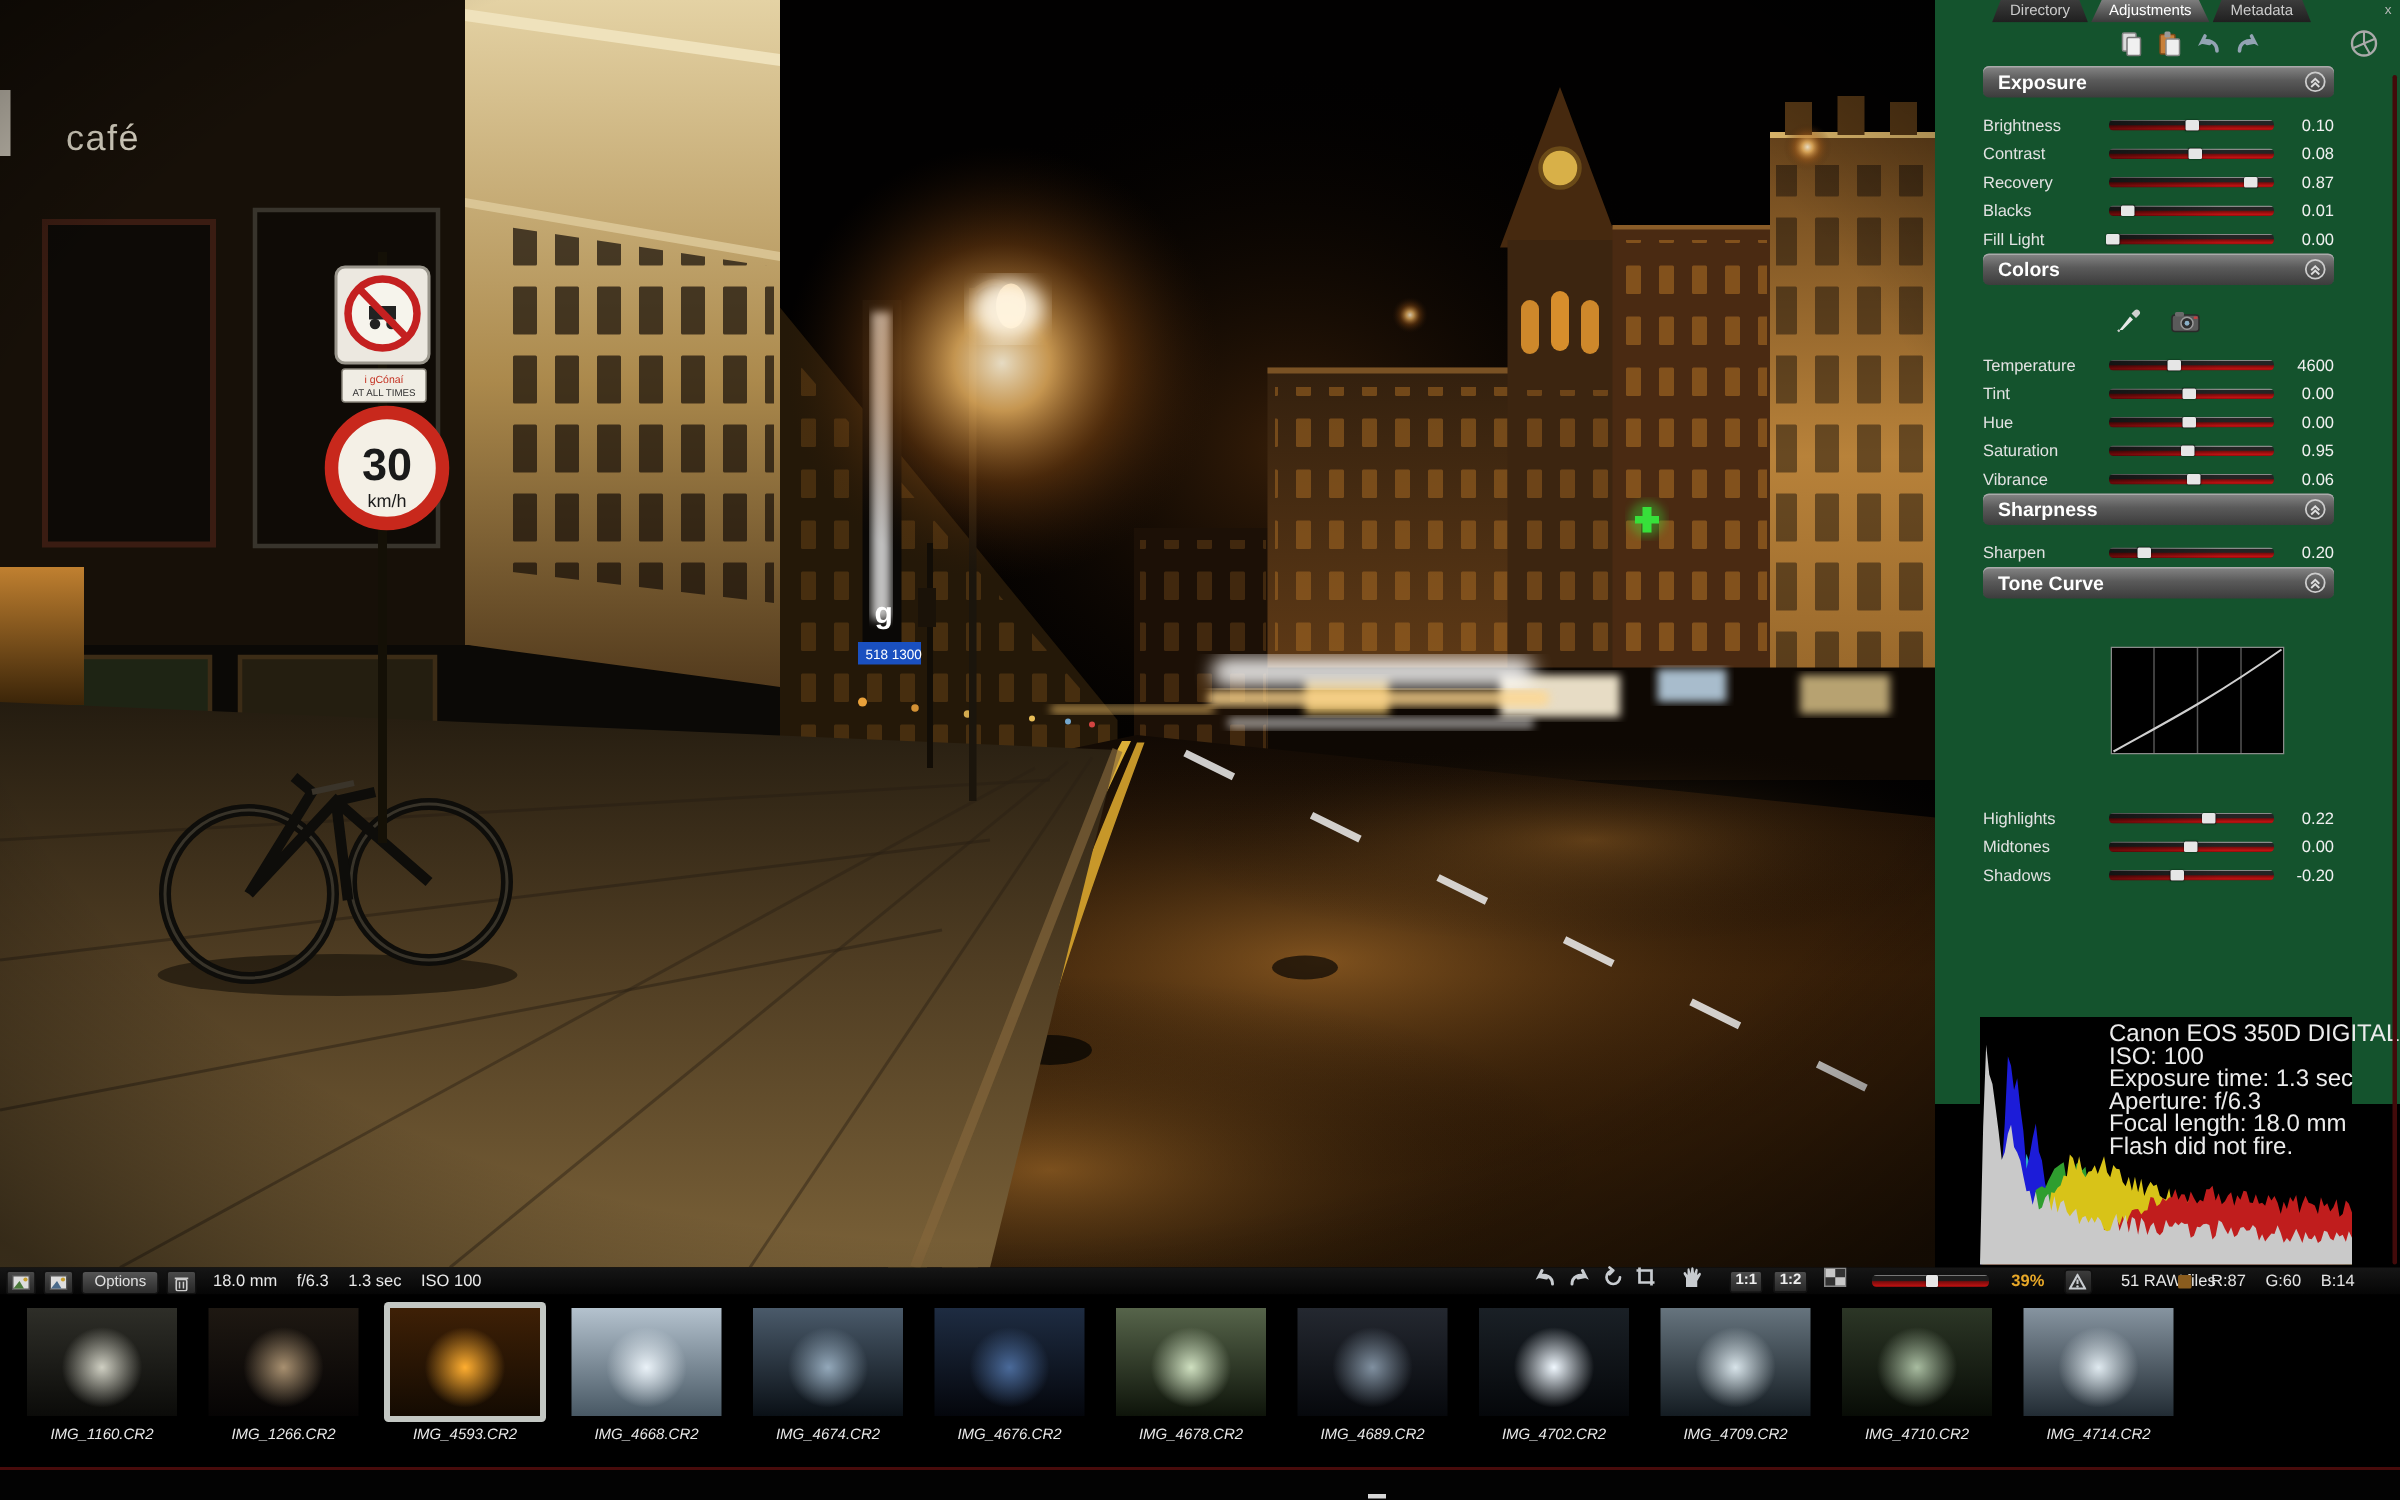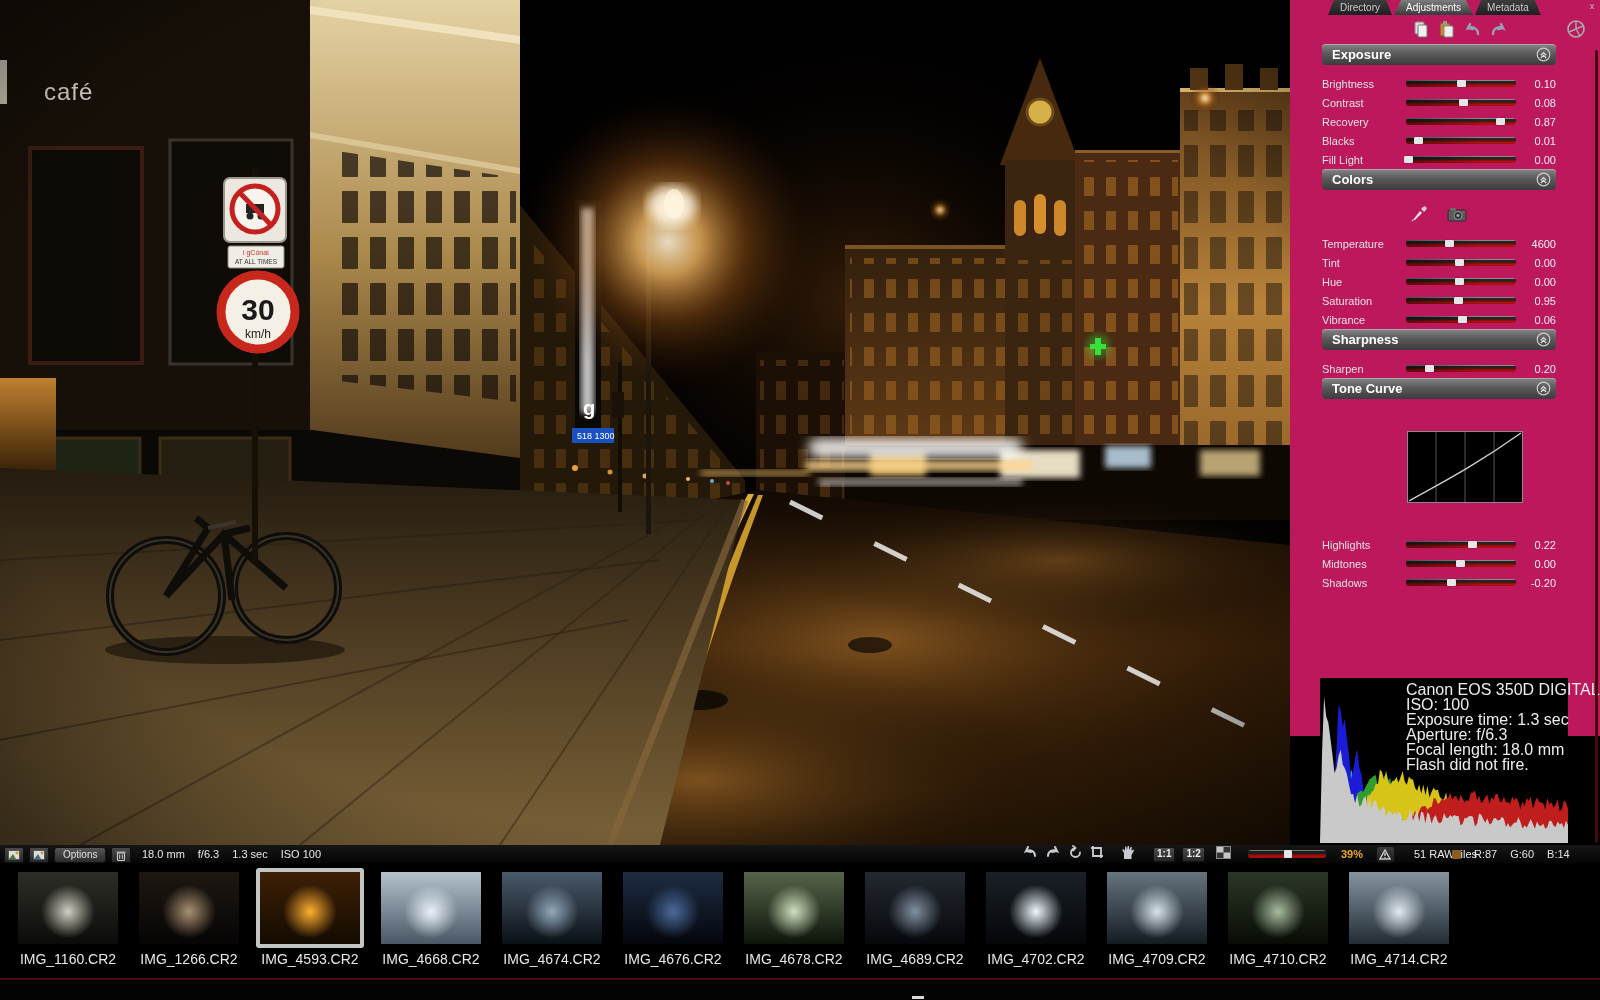--- a/index.html
+++ b/index.html
@@ -2,21 +2,21 @@
 <html><head>
 <meta charset="utf-8">
 <style>
   html,body{margin:0;padding:0;background:#000;}
   .app{position:relative;width:1600px;height:1000px;overflow:hidden;background:#000;
        font-family:"Liberation Sans",sans-serif;color:#ddd;-webkit-font-smoothing:antialiased;}
   
   .photo{position:absolute;left:0;top:0;width:1290px;height:845px;background:#000;overflow:hidden;}
   svg text{font-family:"Liberation Sans",sans-serif;}
   
-  .sidepanel{position:absolute;left:1290px;top:0;width:310px;height:736px;background:#be185d;}
+  .sidepanel{position:absolute;left:1290px;top:0;width:310px;height:736px;background:#14532d;}
   .tabrow{display:flex;margin-left:38px;height:16px;background:transparent;}
   .tab{height:15px;line-height:15px;padding:0 12px;margin-right:2px;font-size:10px;color:#ccc;
        background:linear-gradient(#3c3c3c,#1f1f1f);clip-path:polygon(9% 0,91% 0,100% 100%,0 100%);cursor:default;}
   .tab.active{background:linear-gradient(#7d7d7d,#3a3a3a);color:#fff;}
   .close-x{position:absolute;right:3px;top:1px;font-size:9px;color:#bbb;width:10px;text-align:center;}
   .panel-icons{display:flex;align-items:center;gap:7px;height:26px;margin:2px 14px 0 122px;}
   .panel-icons .spacer{flex:1;}
   .section{margin:0 44px 0 32px;}
   .sec-header{position:relative;height:21px;border-radius:4px;
       background:linear-gradient(#868686,#5a5a5a 45%,#3c3c3c);box-shadow:inset 0 1px 0 #aaa;
@@ -58,21 +58,21 @@
   .raw-count{font-size:11px;color:#e8e8e8;margin-left:12px;}
   .sb-rgb{position:absolute;left:1452px;top:3px;display:flex;gap:13px;align-items:center;font-size:11px;color:#e4e4e4;}
   .swatch{width:9px;height:9px;border-radius:1px;}
   
   .filmstrip{position:absolute;left:0;top:863px;width:1600px;height:115px;background:#000;
              display:flex;gap:13px;padding:5px 0 0 14px;box-sizing:border-box;overflow:hidden;}
   .thumb{flex:0 0 auto;width:108px;}
   .tpad{width:100px;padding:4px;border-radius:3px;}
   .thumb.sel .tpad{background:#c3c7c3;}
   .timg{width:100px;height:72px;background:#222;}
-  .tlabel{margin-top:3px;font-size:14px;color:#e8e8e8;text-align:center;width:108px;white-space:nowrap;overflow:hidden;}
+  .tlabel{margin-top:3px;font-size:10px;color:#e8e8e8;text-align:center;width:108px;white-space:nowrap;overflow:hidden;font-style:italic;}
   
   .bottomstrip{position:absolute;left:0;top:978px;width:1600px;height:22px;background:#030303;border-top:2px solid #470b0b;box-sizing:border-box;}
   .btick{position:absolute;left:912px;top:16px;width:12px;height:3px;background:#d8d8d8;}
 </style>
 </head>
 <body>
 
 <div class="app">
 
   <div class="photo">

